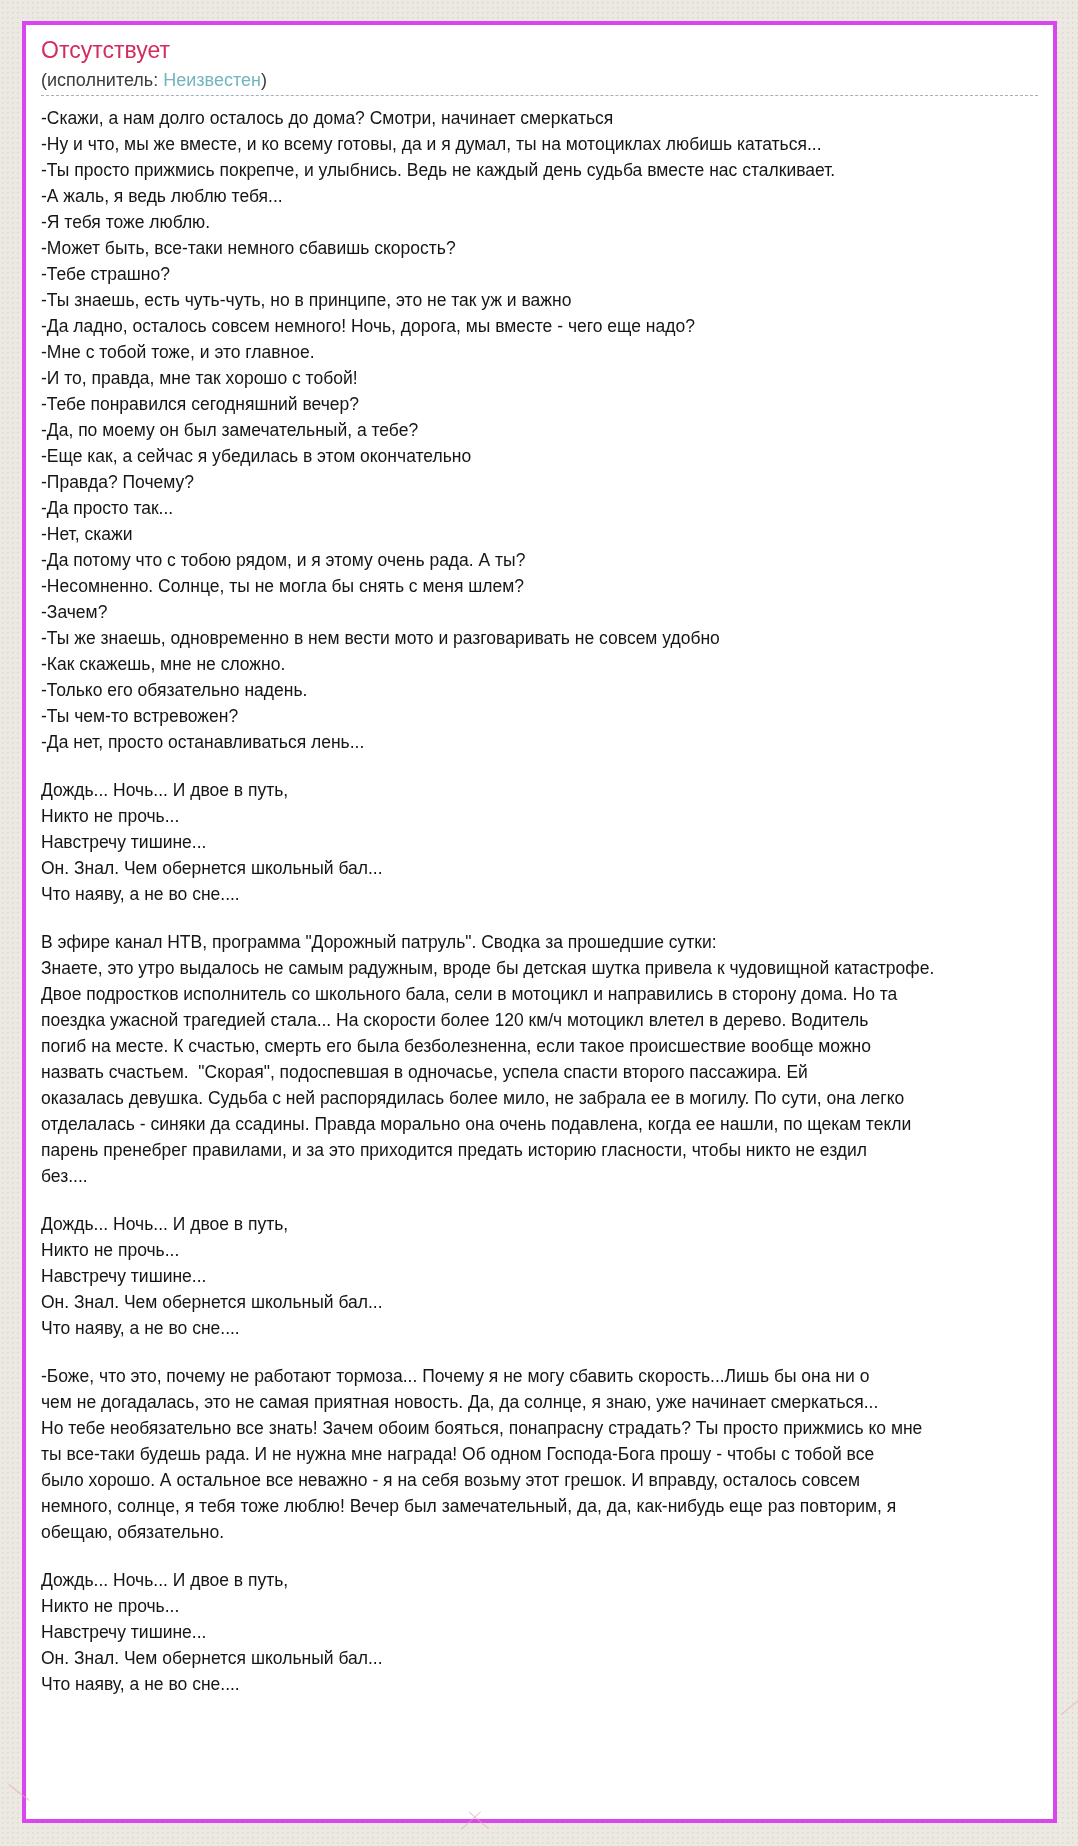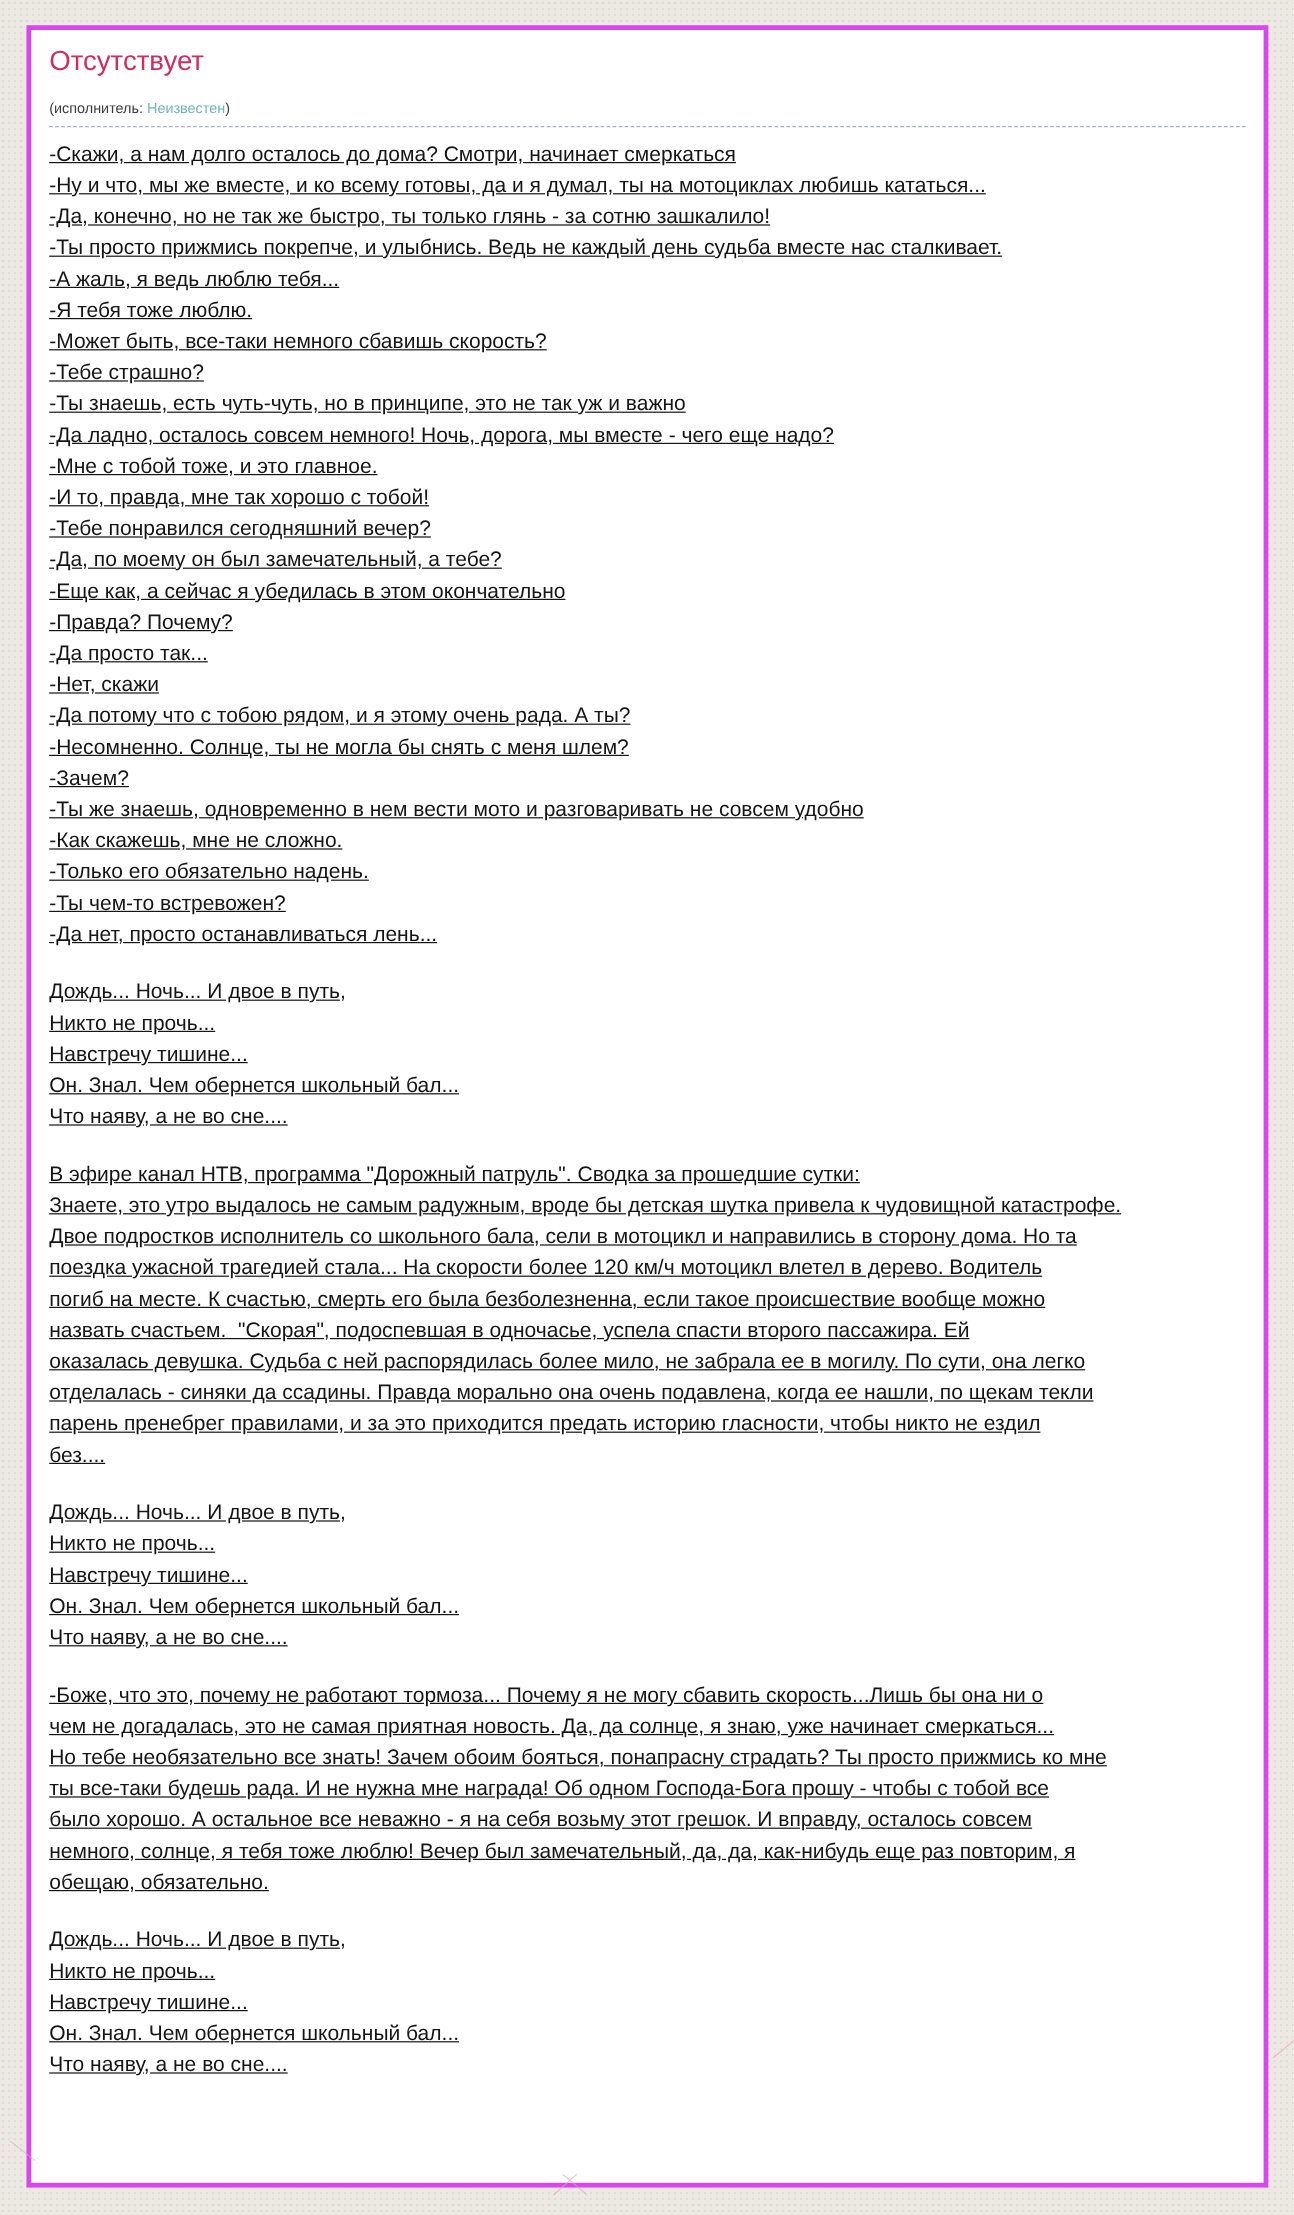--- a/index.html
+++ b/index.html
@@ -22,43 +22,43 @@
     border: 4px solid #d946ef;
     padding: 12px 15px 0 15px;
   }
   .song-title {
     font-size: 23px;
     font-weight: 400;
     color: #d22b5c;
     line-height: 26px;
   }
   .artist-line {
-    margin-top: 18px;
-    font-size: 12px;
+    margin-top: 8px;
+    font-size: 18px;
     color: #3c3c3c;
     line-height: 18px;
   }
   .artist-link {
     color: #72b5bd;
     text-decoration: none;
     cursor: pointer;
   }
   .separator {
     margin-top: 6px;
     border-bottom: 1px dashed #a4b1bd;
     height: 1px;
   }
   .lyrics {
     margin-top: 9px;
     font-size: 17.5px;
     line-height: 26px;
     color: #151515;
   }
   .stanza + .stanza { margin-top: 22px; }
-  .lyrics-line { white-space: pre-wrap; text-decoration: underline; }
+  .lyrics-line { white-space: pre-wrap; }
   .deco-mark {
     position: absolute;
     width: 26px;
     height: 1px;
     background: #e4a9ad;
     opacity: 0.65;
   }
   .deco-1 { left: 6px;   top: 1792px; transform: rotate(38deg); }
   .deco-2 { left: 458px; top: 1820px; transform: rotate(-42deg); }
   .deco-3 { left: 466px; top: 1820px; transform: rotate(40deg); }
@@ -71,21 +71,20 @@
   <div class="song-title">Отсутствует</div>
 
   <div class="artist-line"><span>(исполнитель: </span><a class="artist-link">Неизвестен</a><span>)</span></div>
 
   <div class="separator"></div>
 
   <div class="lyrics" id="lyrics-root">
       <div class="stanza">
         <div class="lyrics-line">-Скажи, а нам долго осталось до дома? Смотри, начинает смеркаться</div>
         <div class="lyrics-line">-Ну и что, мы же вместе, и ко всему готовы, да и я думал, ты на мотоциклах любишь кататься...</div>
-        <div class="lyrics-line">-Да, конечно, но не так же быстро, ты только глянь - за сотню зашкалило!</div>
         <div class="lyrics-line">-Ты просто прижмись покрепче, и улыбнись. Ведь не каждый день судьба вместе нас сталкивает.</div>
         <div class="lyrics-line">-А жаль, я ведь люблю тебя...</div>
         <div class="lyrics-line">-Я тебя тоже люблю.</div>
         <div class="lyrics-line">-Может быть, все-таки немного сбавишь скорость?</div>
         <div class="lyrics-line">-Тебе страшно?</div>
         <div class="lyrics-line">-Ты знаешь, есть чуть-чуть, но в принципе, это не так уж и важно</div>
         <div class="lyrics-line">-Да ладно, осталось совсем немного! Ночь, дорога, мы вместе - чего еще надо?</div>
         <div class="lyrics-line">-Мне с тобой тоже, и это главное.</div>
         <div class="lyrics-line">-И то, правда, мне так хорошо с тобой!</div>
         <div class="lyrics-line">-Тебе понравился сегодняшний вечер?</div>

